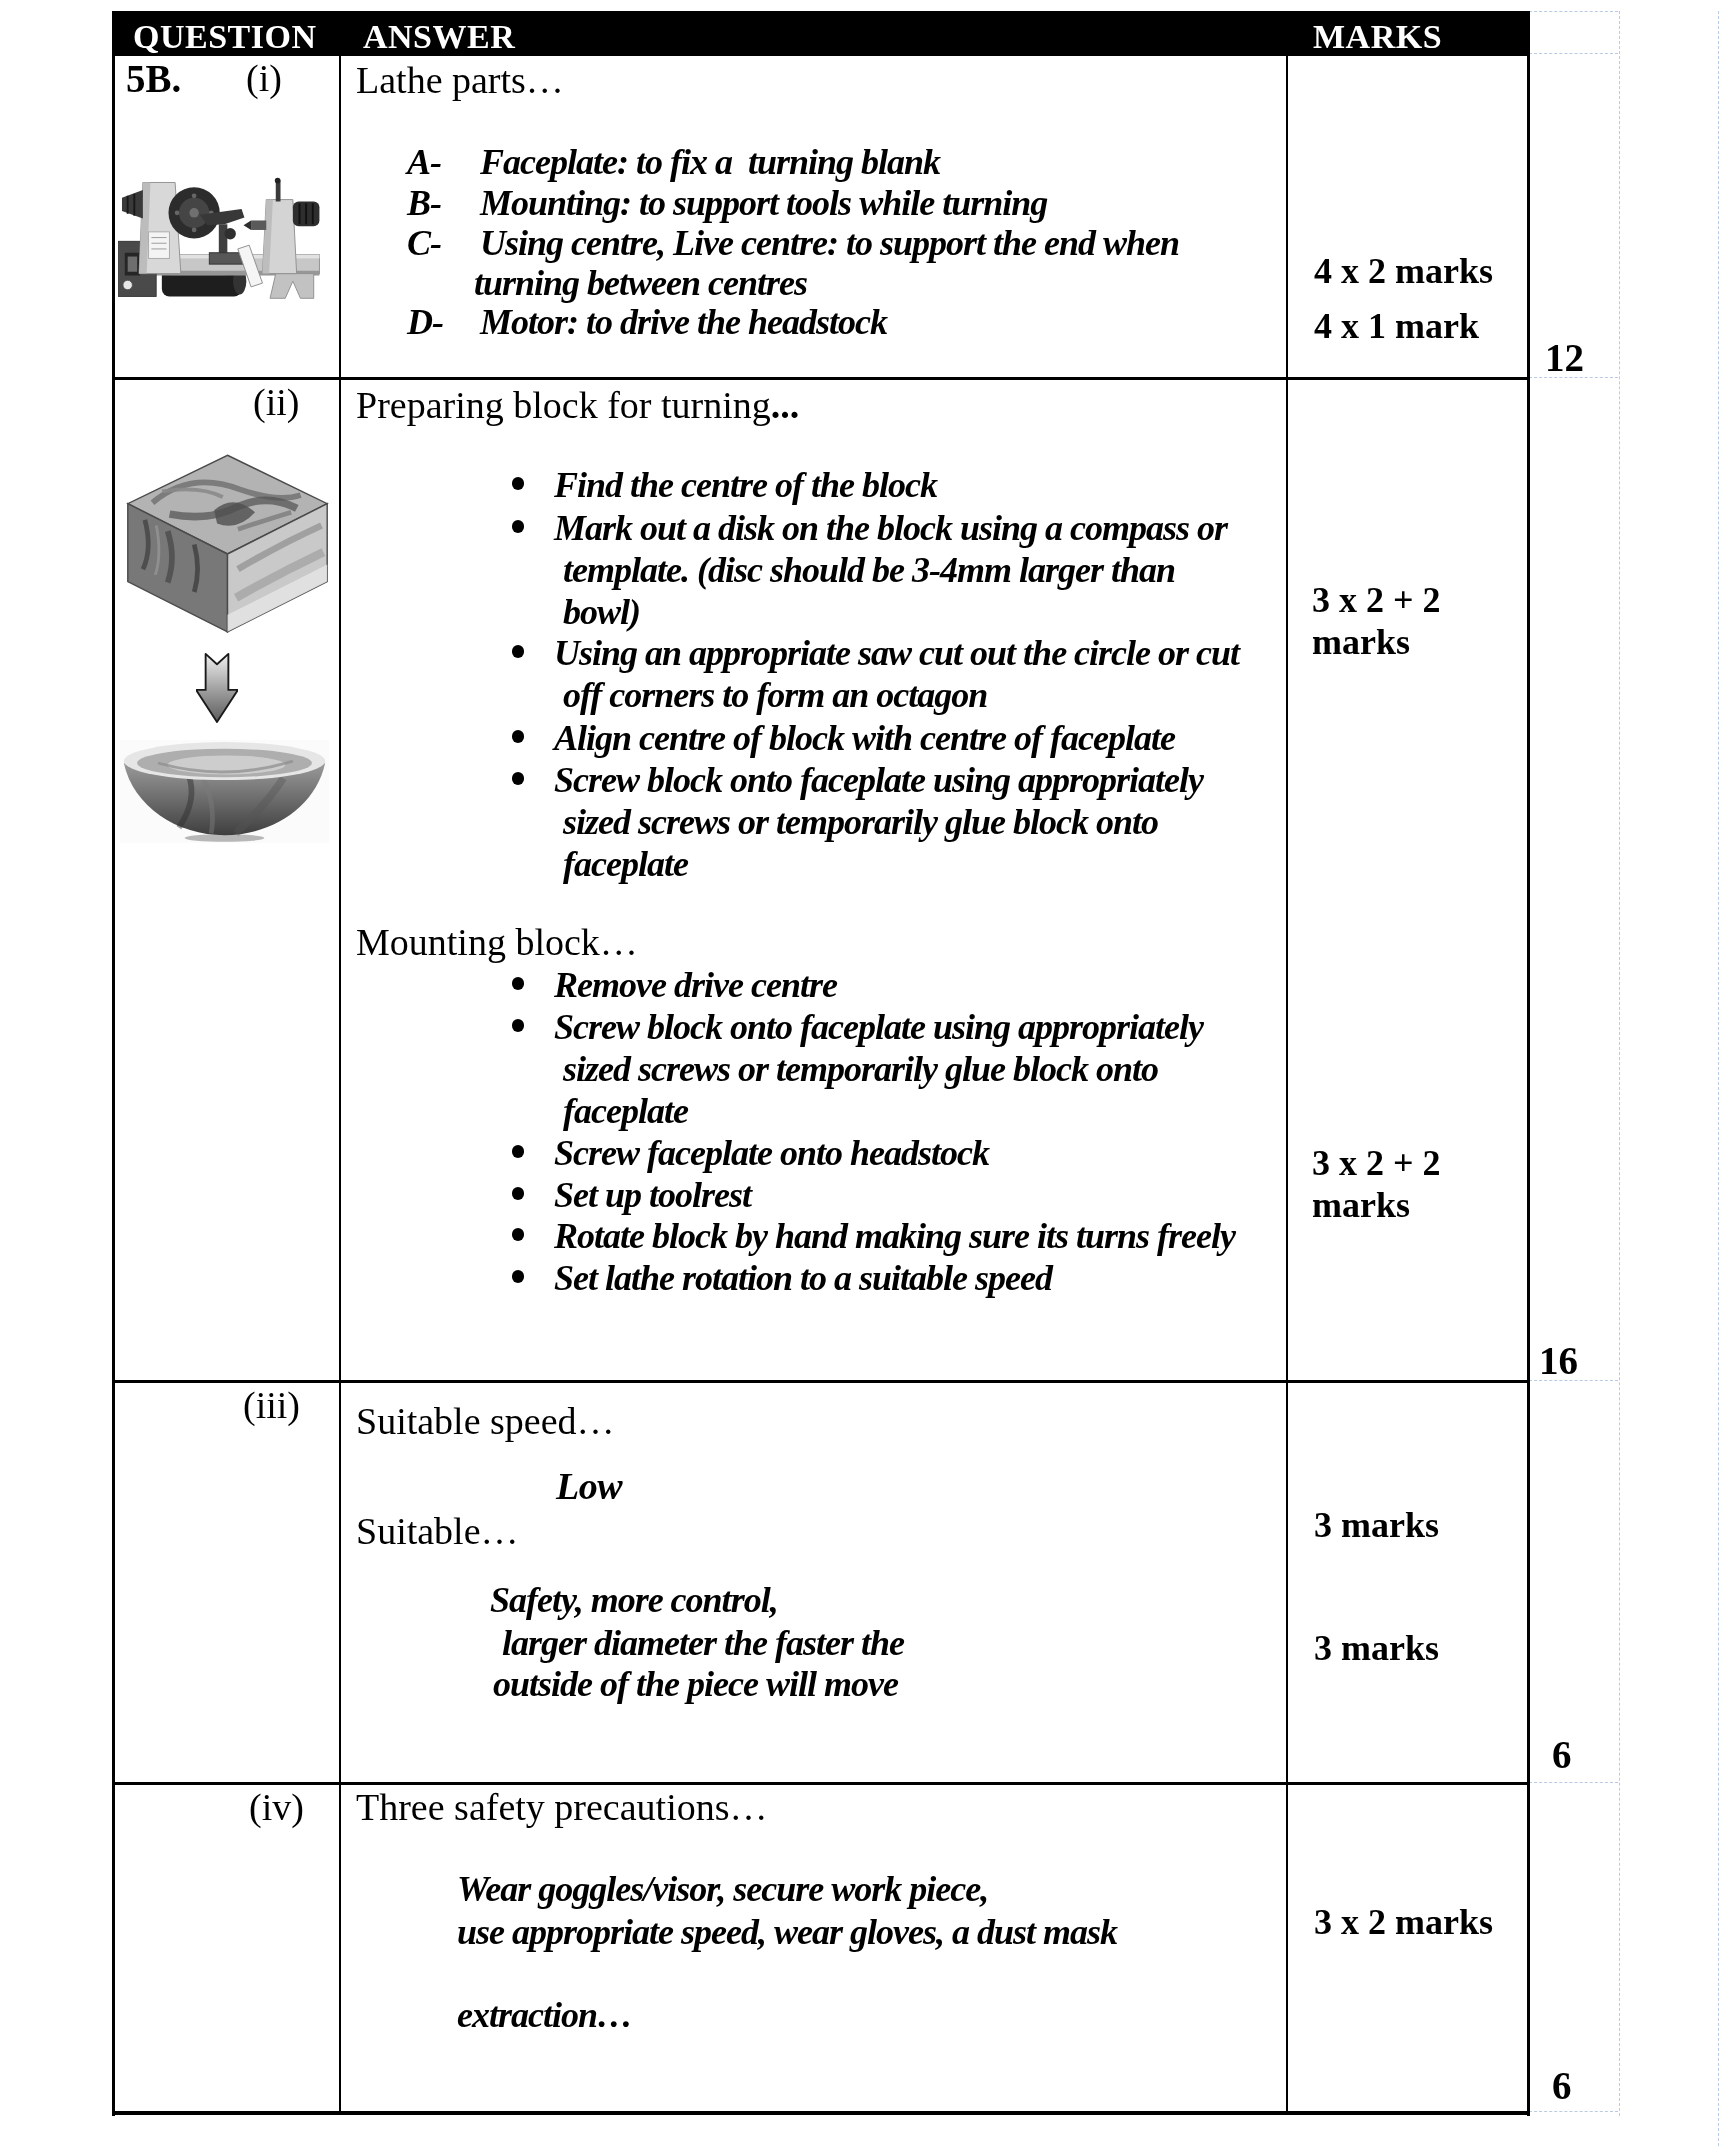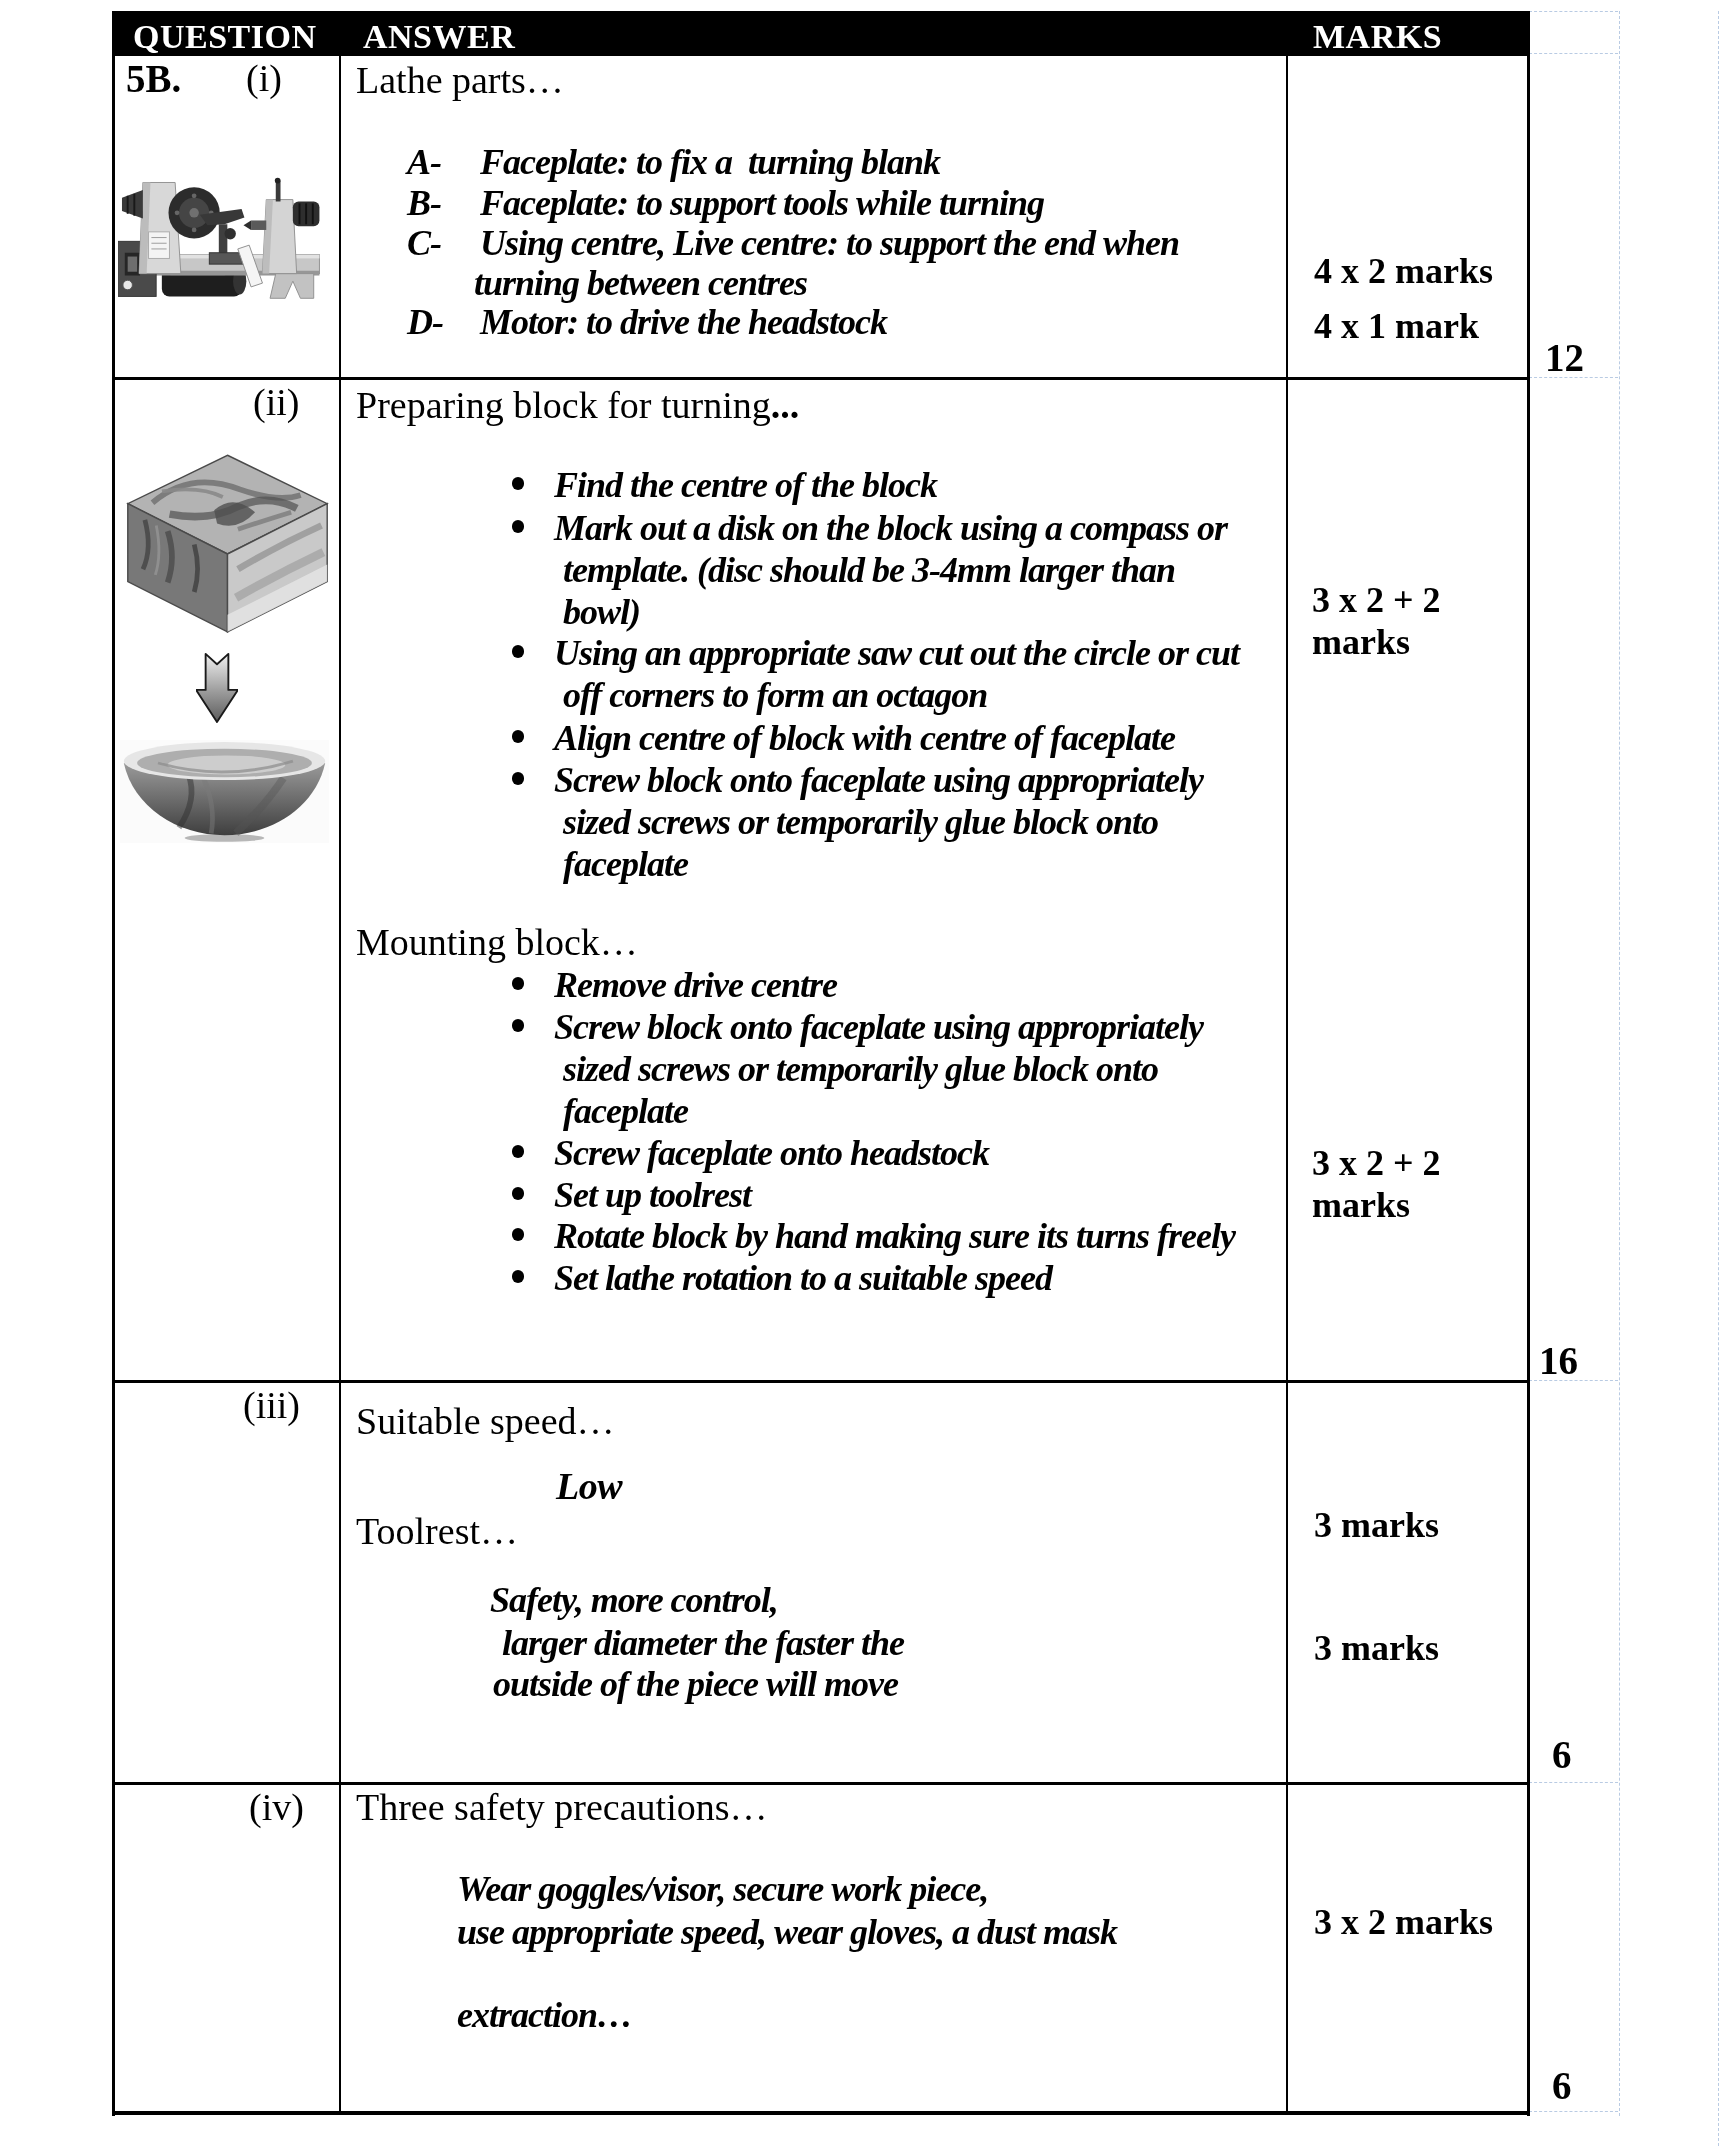--- a/index.html
+++ b/index.html
@@ -93,21 +93,21 @@
     <line x1="191" y1="32" x2="191" y2="54" stroke="#111" stroke-width="2"></line>
     <line x1="198" y1="32" x2="198" y2="54" stroke="#111" stroke-width="2"></line>
     <line x1="205" y1="32" x2="205" y2="54" stroke="#111" stroke-width="2"></line>
     <rect x="166" y="8" width="5" height="22" fill="#3a3a3a"></rect>
     <circle cx="168" cy="8" r="3" fill="#222"></circle>
   </svg>
 
   <div class="abs bi" style="left:407px;top:142px">A-</div>
   <div class="abs bi" style="left:480px;top:142px">Faceplate: to fix a  turning blank</div>
   <div class="abs bi" style="left:407px;top:183px">B-</div>
-  <div class="abs bi" style="left:480px;top:183px">Faceplate: to support tools while turning</div>
+  <div class="abs bi" style="left:480px;top:183px">Mounting: to support tools while turning</div>
   <div class="abs bi" style="left:407px;top:223px">C-</div>
   <div class="abs bi" style="left:480px;top:223px">Using centre, Live centre: to support the end when</div>
   <div class="abs bi" style="left:474px;top:263px">turning between centres</div>
   <div class="abs bi" style="left:407px;top:302px">D-</div>
   <div class="abs bi" style="left:480px;top:302px">Motor: to drive the headstock</div>
 
   <div class="abs mk" style="left:1304px;top:251px">4 x 2 marks</div>
   <div class="abs mk" style="left:1304px;top:306px">4 x 1 mark</div>
   <div class="abs tot" style="left:1545px;top:336px">12</div>
 
@@ -186,21 +186,21 @@
 
   <div class="abs mk" style="left:1302px;top:580px">3 x 2 + 2</div>
   <div class="abs mk" style="left:1302px;top:622px">marks</div>
   <div class="abs mk" style="left:1302px;top:1143px">3 x 2 + 2</div>
   <div class="abs mk" style="left:1302px;top:1185px">marks</div>
   <div class="abs tot" style="left:1539px;top:1339px">16</div>
 
   <div class="abs t40" style="left:243px;top:1384px">(iii)</div>
   <div class="abs t40" style="left:356px;top:1400px">Suitable speed…</div>
   <div class="abs bi40" style="left:556px;top:1465px">Low</div>
-  <div class="abs t40" style="left:356px;top:1510px">Toolrest…</div>
+  <div class="abs t40" style="left:356px;top:1510px">Suitable…</div>
   <div class="abs bi" style="left:490px;top:1580px">Safety, more control,</div>
   <div class="abs bi" style="left:502px;top:1623px">larger diameter the faster the</div>
   <div class="abs bi" style="left:493px;top:1664px">outside of the piece will move</div>
 
   <div class="abs mk" style="left:1304px;top:1505px">3 marks</div>
   <div class="abs mk" style="left:1304px;top:1628px">3 marks</div>
   <div class="abs tot" style="left:1552px;top:1733px">6</div>
 
   <div class="abs t40" style="left:249px;top:1786px">(iv)</div>
   <div class="abs t40" style="left:356px;top:1786px">Three safety precautions…</div>

